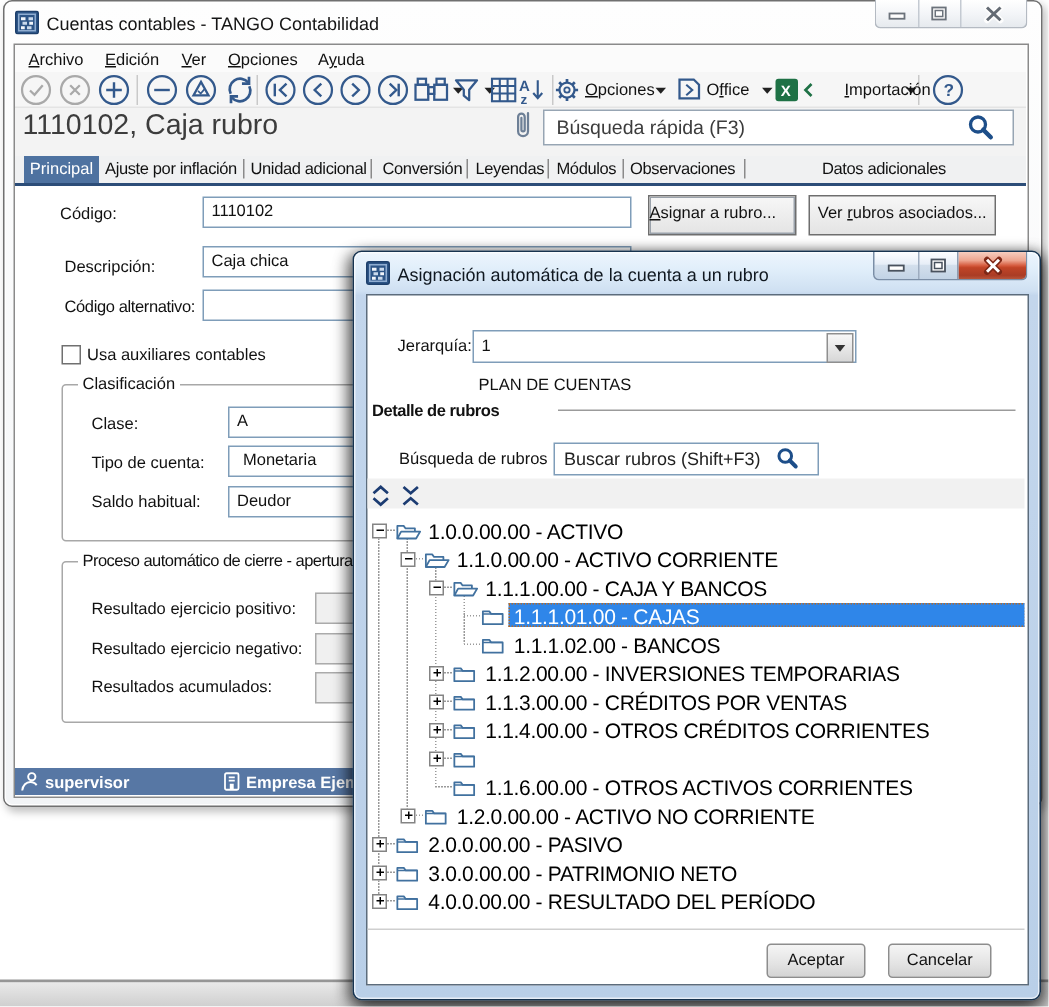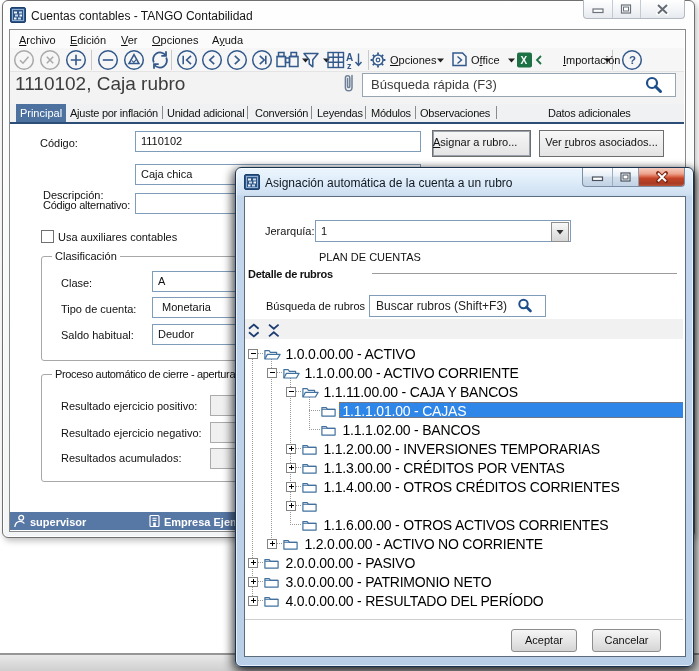--- a/index.html
+++ b/index.html
@@ -154,21 +154,21 @@
 <div class="sep" style="left:365px;top:106px;height:13px;background:#8a8a8a;"></div>
 <div class="sep" style="left:415px;top:106px;height:13px;background:#8a8a8a;"></div>
 <div class="sep" style="left:496px;top:106px;height:13px;background:#8a8a8a;"></div>
 <div class="ab" style="left:10px;top:122px;width:674px;height:2px;background:#2c4d78;"></div>
 
 <div class="lbl" style="left:40px;top:136px;">Código:</div>
 <div class="inp" style="left:135px;top:131px;width:284px;height:19px;"><span style="margin-left:5px;">1110102</span></div>
 <div class="ab" id="btnA" style="left:432px;top:130px;width:97px;height:25px;background:linear-gradient(#f7f7f7,#e4e4e4);border:1px solid #6e6e6e;box-shadow:inset 0 0 0 1px #9aa2ab;text-align:left;line-height:23px;"><u>A</u>signar a rubro...</div>
 <div class="ab" id="btnB" style="left:539px;top:130px;width:123px;height:25px;background:linear-gradient(#f7f7f7,#e4e4e4);border:1px solid #6e6e6e;text-align:center;line-height:23px;">Ver <u>r</u>ubros asociados...</div>
 
-<div class="lbl" style="left:43px;top:188px;">Descripción:</div>
+<div class="lbl" style="left:43px;top:171px;">Descripción:</div>
 <div class="inp" style="left:135px;top:164px;width:284px;height:19px;"><span style="margin-left:5px;">Caja chica</span></div>
 <div class="lbl" style="left:43px;top:198px;letter-spacing:-0.25px;">Código alternativo:</div>
 <div class="inp" style="left:135px;top:193px;width:284px;height:19px;"></div>
 
 <div class="ab" style="left:41px;top:230px;width:11px;height:11px;border:1px solid #707070;background:#fff;"></div>
 <div class="lbl" style="left:58px;top:230px;">Usa auxiliares contables</div>
 
 <div class="ab" style="left:41px;top:256px;width:378px;height:103px;border:1px solid #a8a8a8;border-radius:3px;"></div>
 <div class="lbl" style="left:52px;top:249px;background:#fff;padding:0 3px;">Clasificación</div>
 <div class="lbl" style="left:61px;top:276px;">Clase:</div>
@@ -278,21 +278,21 @@
       </svg></div>
 <div style="position:absolute;left:59.5px;top:26px;white-space:nowrap;color:#000;">1.1.0.00.00 - ACTIVO CORRIENTE</div>
 <div style="position:absolute;left:22.0px;top:28.5px;width:8px;height:8px;background:#fff;border:1px solid #848484;box-sizing:content-box;">
       <div style="position:absolute;left:1.5px;top:3.5px;width:5px;height:1px;background:#000;"></div>
     </div>
 <div style="position:absolute;left:45px;top:52px;width:12px;height:1px;background-image:repeating-linear-gradient(90deg,#999 0 1px,transparent 1px 2px);"></div>
 <div style="position:absolute;left:57.0px;top:45.5px;width:17px;height:13px;"><svg width="17" height="12" viewBox="0 0 17 12">
         <path d="M0.9 11 V2.6 h4.2 l1.3 1.7 h6.2 v2.1" fill="#ffffff" stroke="#41719f" stroke-width="1.2" stroke-linejoin="round"></path>
         <path d="M0.9 11 L3.4 6.4 h12.7 L13.4 11 z" fill="#ffffff" stroke="#41719f" stroke-width="1.2" stroke-linejoin="round"></path>
       </svg></div>
-<div style="position:absolute;left:78.5px;top:45px;white-space:nowrap;color:#000;">1.1.11.00.00 - CAJA Y BANCOS</div>
+<div style="position:absolute;left:78.5px;top:45px;white-space:nowrap;color:#000;">1.1.1.00.00 - CAJA Y BANCOS</div>
 <div style="position:absolute;left:41.0px;top:47.5px;width:8px;height:8px;background:#fff;border:1px solid #848484;box-sizing:content-box;">
       <div style="position:absolute;left:1.5px;top:3.5px;width:5px;height:1px;background:#000;"></div>
     </div>
 <div style="position:absolute;left:64px;top:71px;width:12px;height:1px;background-image:repeating-linear-gradient(90deg,#999 0 1px,transparent 1px 2px);"></div>
 <div style="position:absolute;left:76.0px;top:64.5px;width:17px;height:13px;"><svg width="15" height="12" viewBox="0 0 15 12">
         <path d="M0.9 2.6 h4.3 l1.3 1.7 h7.6 v6.8 H0.9 z" fill="#ffffff" stroke="#41719f" stroke-width="1.2" stroke-linejoin="round"></path>
         <path d="M0.9 4.3 h13.2" stroke="#41719f" stroke-width="1"></path>
       </svg></div>
 <div style="position:absolute;left:93.5px;top:63px;width:345px;height:16px;background:#2f86e9;border:1px dotted #b56a28;box-sizing:border-box;"></div>
 <div style="position:absolute;left:97.5px;top:64px;white-space:nowrap;color:#fff;">1.1.1.01.00 - CAJAS</div>

